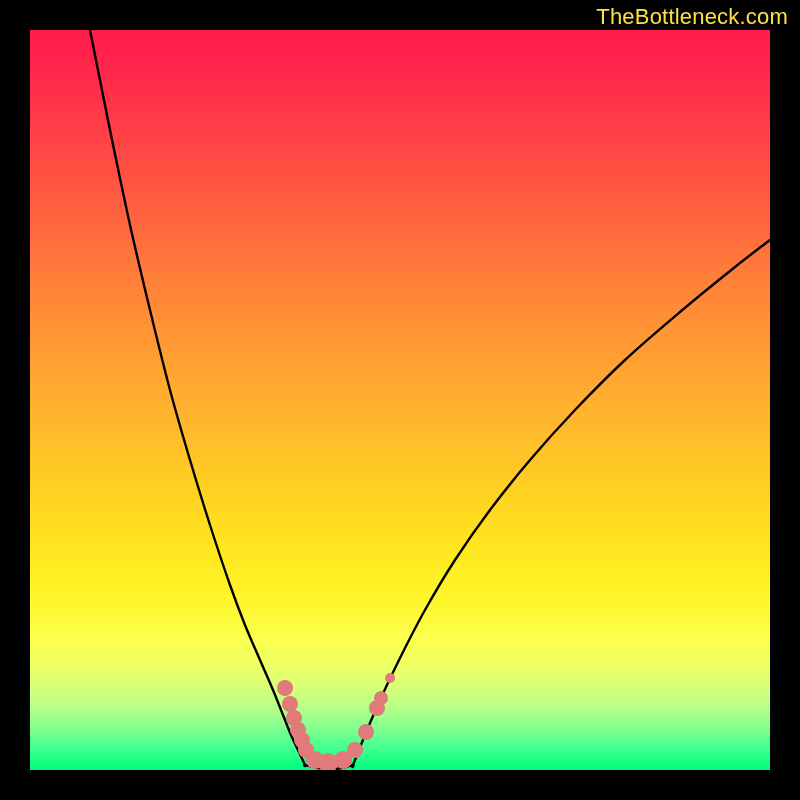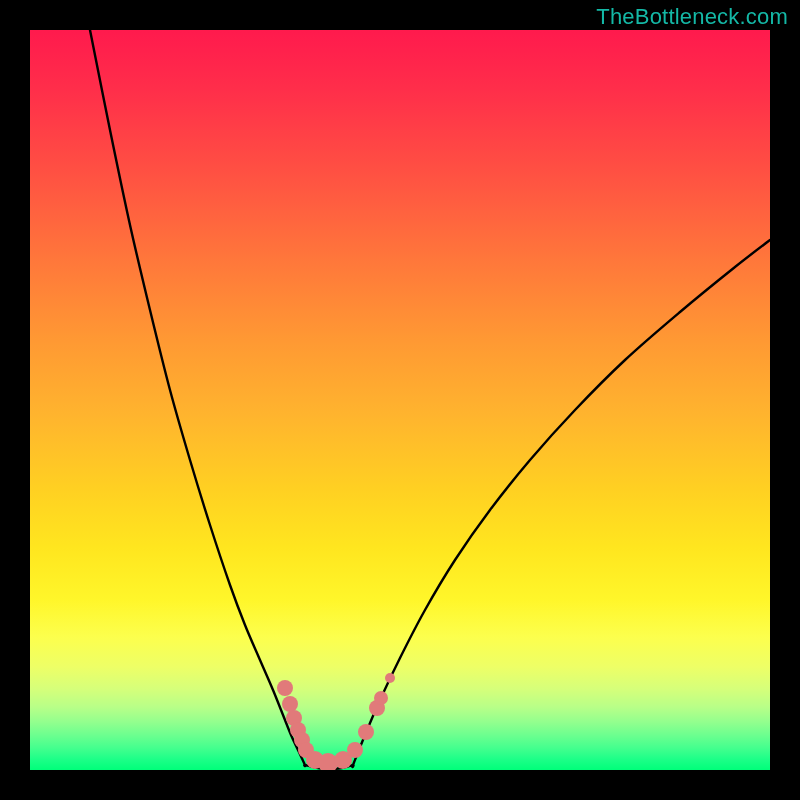--- a/index.html
+++ b/index.html
@@ -14,21 +14,21 @@
   .stage {
     position: relative;
     width: 800px;
     height: 800px;
     background: #000;
   }
   .watermark {
     position: absolute;
     top: 4px;
     right: 12px;
-    color: #14b8a6;
+    color: #fde047;
     font-size: 22px;
     letter-spacing: 0.2px;
     z-index: 10;
     margin-left: 8px;
   }
   .plot {
     position: absolute;
     left: 30px;
     top: 30px;
     width: 740px;

